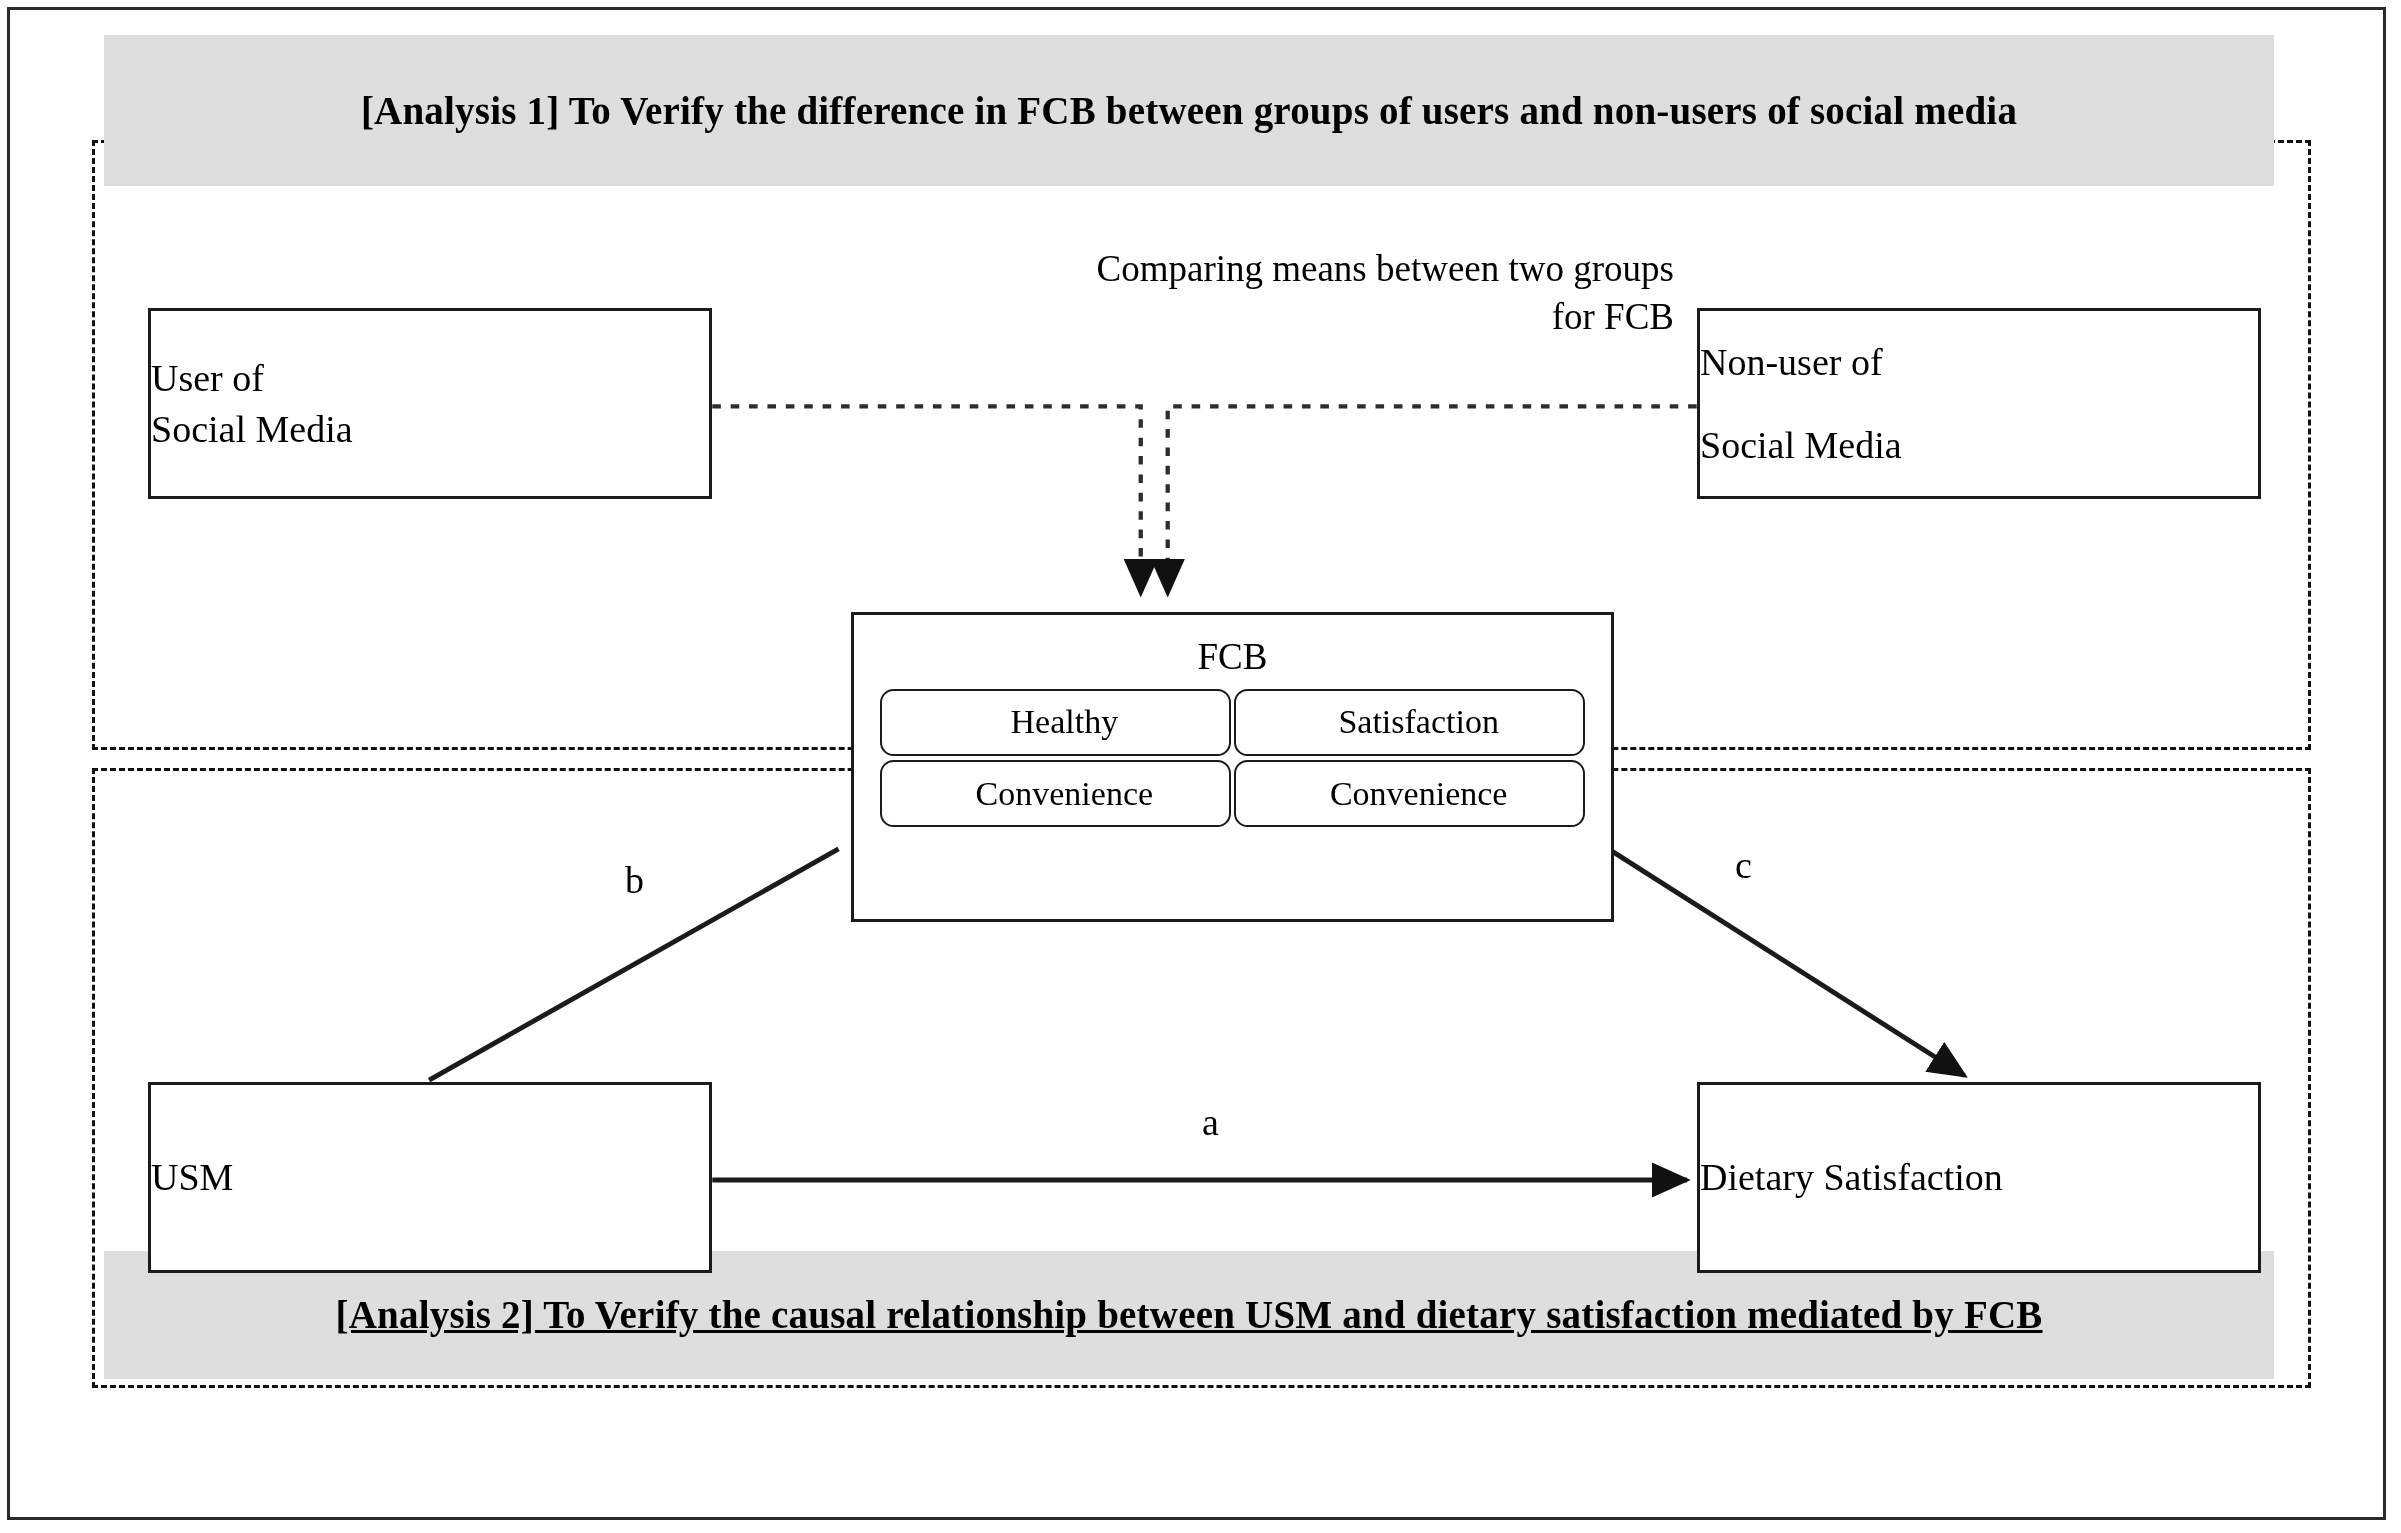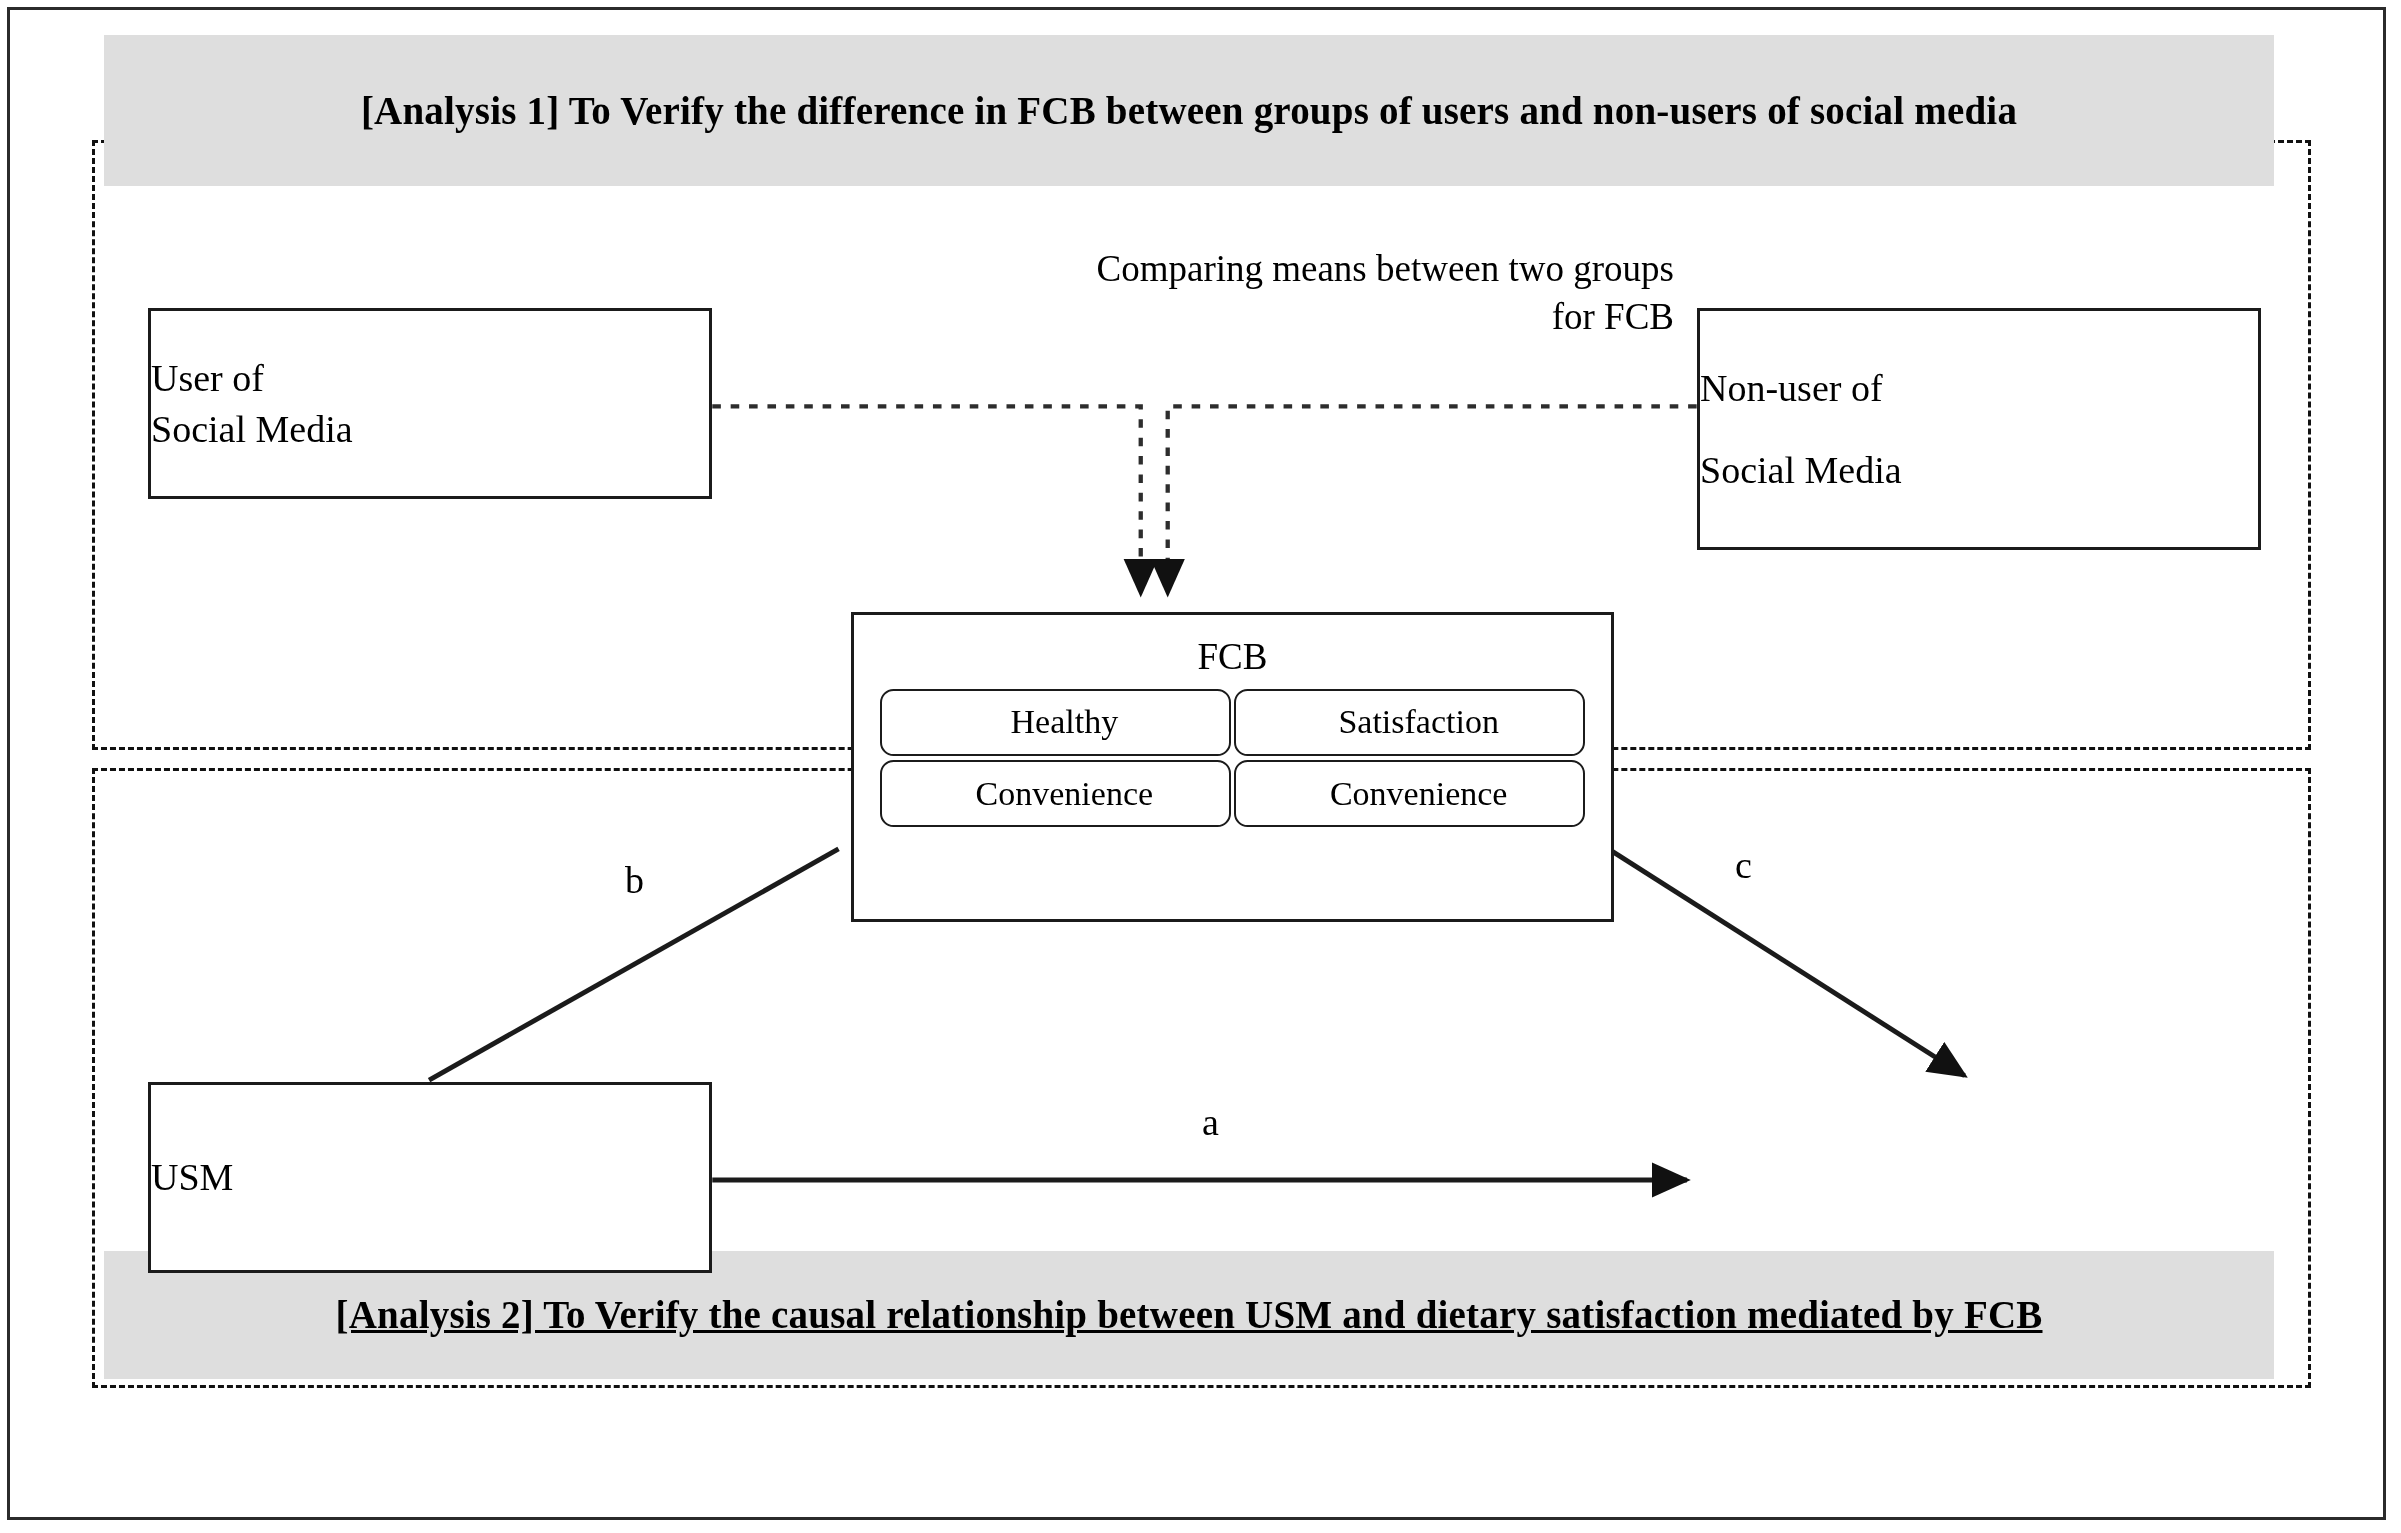--- a/index.html
+++ b/index.html
@@ -59,21 +59,21 @@
     flex-direction:column;
     align-items:flex-start;
     justify-content:center;
     text-align:center;
     font-size:38px;
     line-height:1.32;
     color:#000000;
     z-index:6;
   }
   #node-user-social-media   { left:148px;  top:308px;  width:564px; height:191px; }
-  #node-nonuser-social-media{ left:1697px; top:308px;  width:564px; height:242px;gap:32px; }
+  #node-nonuser-social-media{ left:1697px; top:308px;  width:564px; height:191px;gap:32px; }
   #node-usm                 { left:148px;  top:1082px; width:564px; height:191px; }
   #node-dietary-satisfaction{ left:1697px; top:1082px; width:564px; height:191px; }
 
   
   #node-fcb{
     position:absolute;
     left:839px; top:612px;
     width:763px; height:310px;
     background:#ffffff;
     border:3.1px solid #1b1b1b;
@@ -179,20 +179,23 @@
 
   <div class="node-box" id="node-nonuser-social-media">
     <span>Non-user  of</span>
     <span>Social Media</span>
   </div>
 
   <div class="node-box" id="node-usm">
     <span>USM</span>
   </div>
 
+  <div class="node-box" id="node-dietary-satisfaction">
+    <span>Dietary  Satisfaction</span>
+  </div>
 
   <div id="node-fcb">
     <div id="fcb-title">FCB</div>
     <div class="fcb-grid">
       <div class="fcb-item">Healthy</div>
       <div class="fcb-item">Satisfaction</div>
       <div class="fcb-item">Convenience</div>
       <div class="fcb-item">Convenience</div>
     </div>
   </div>

